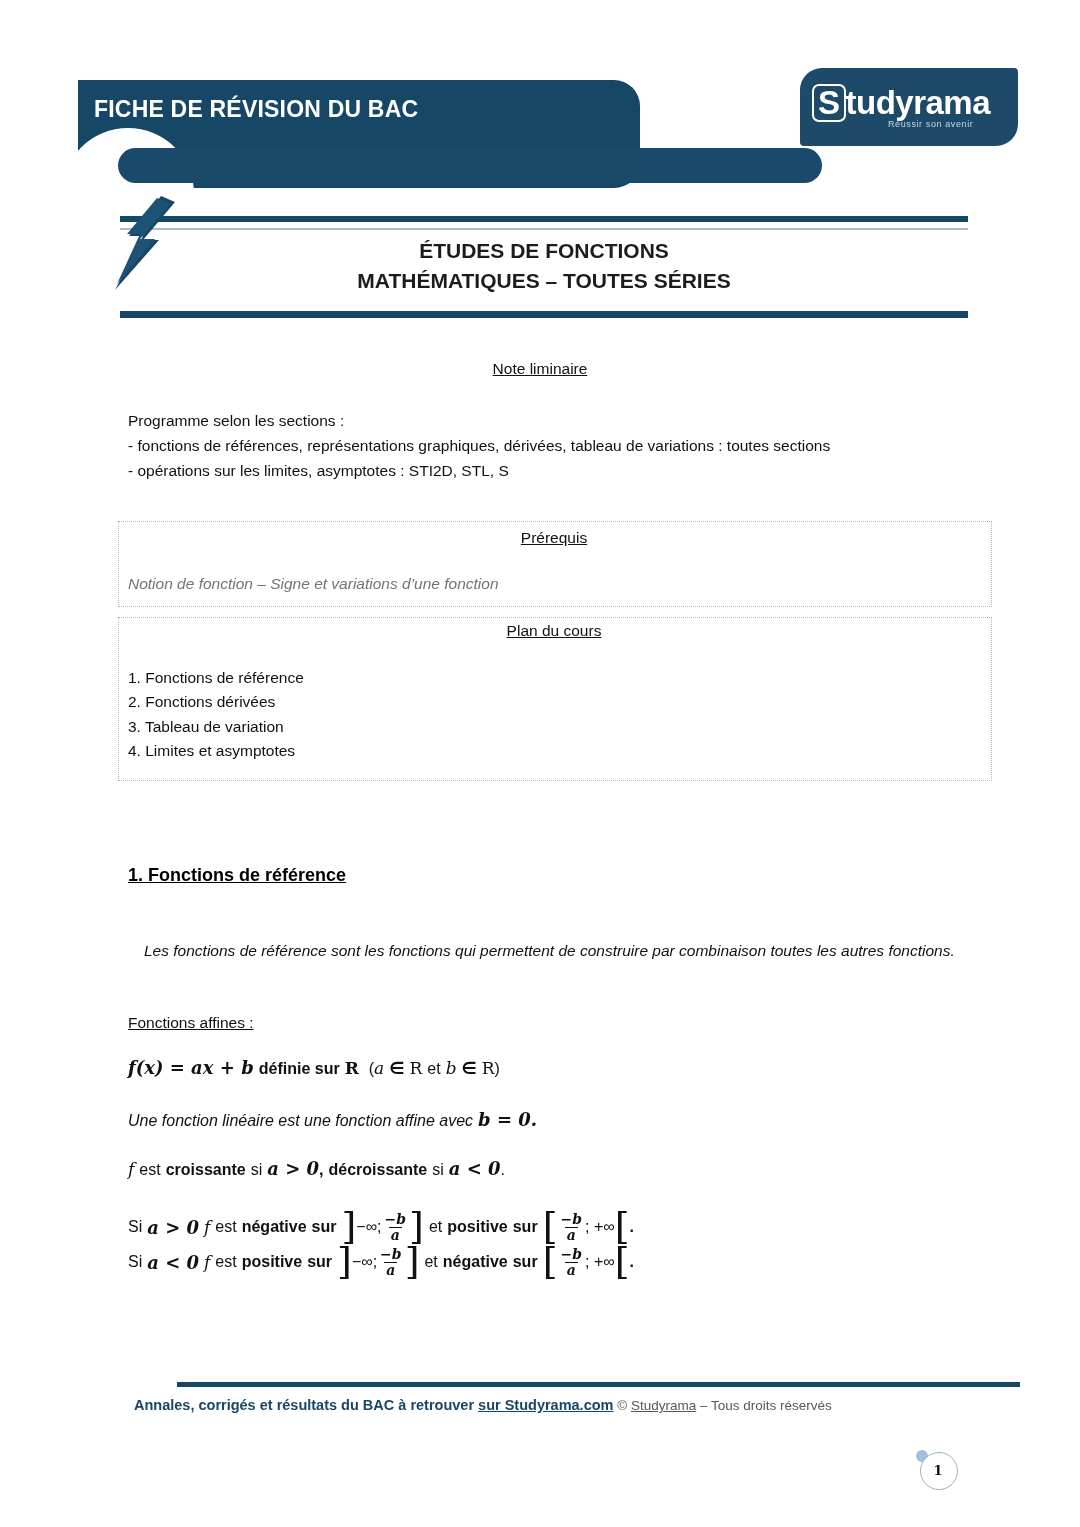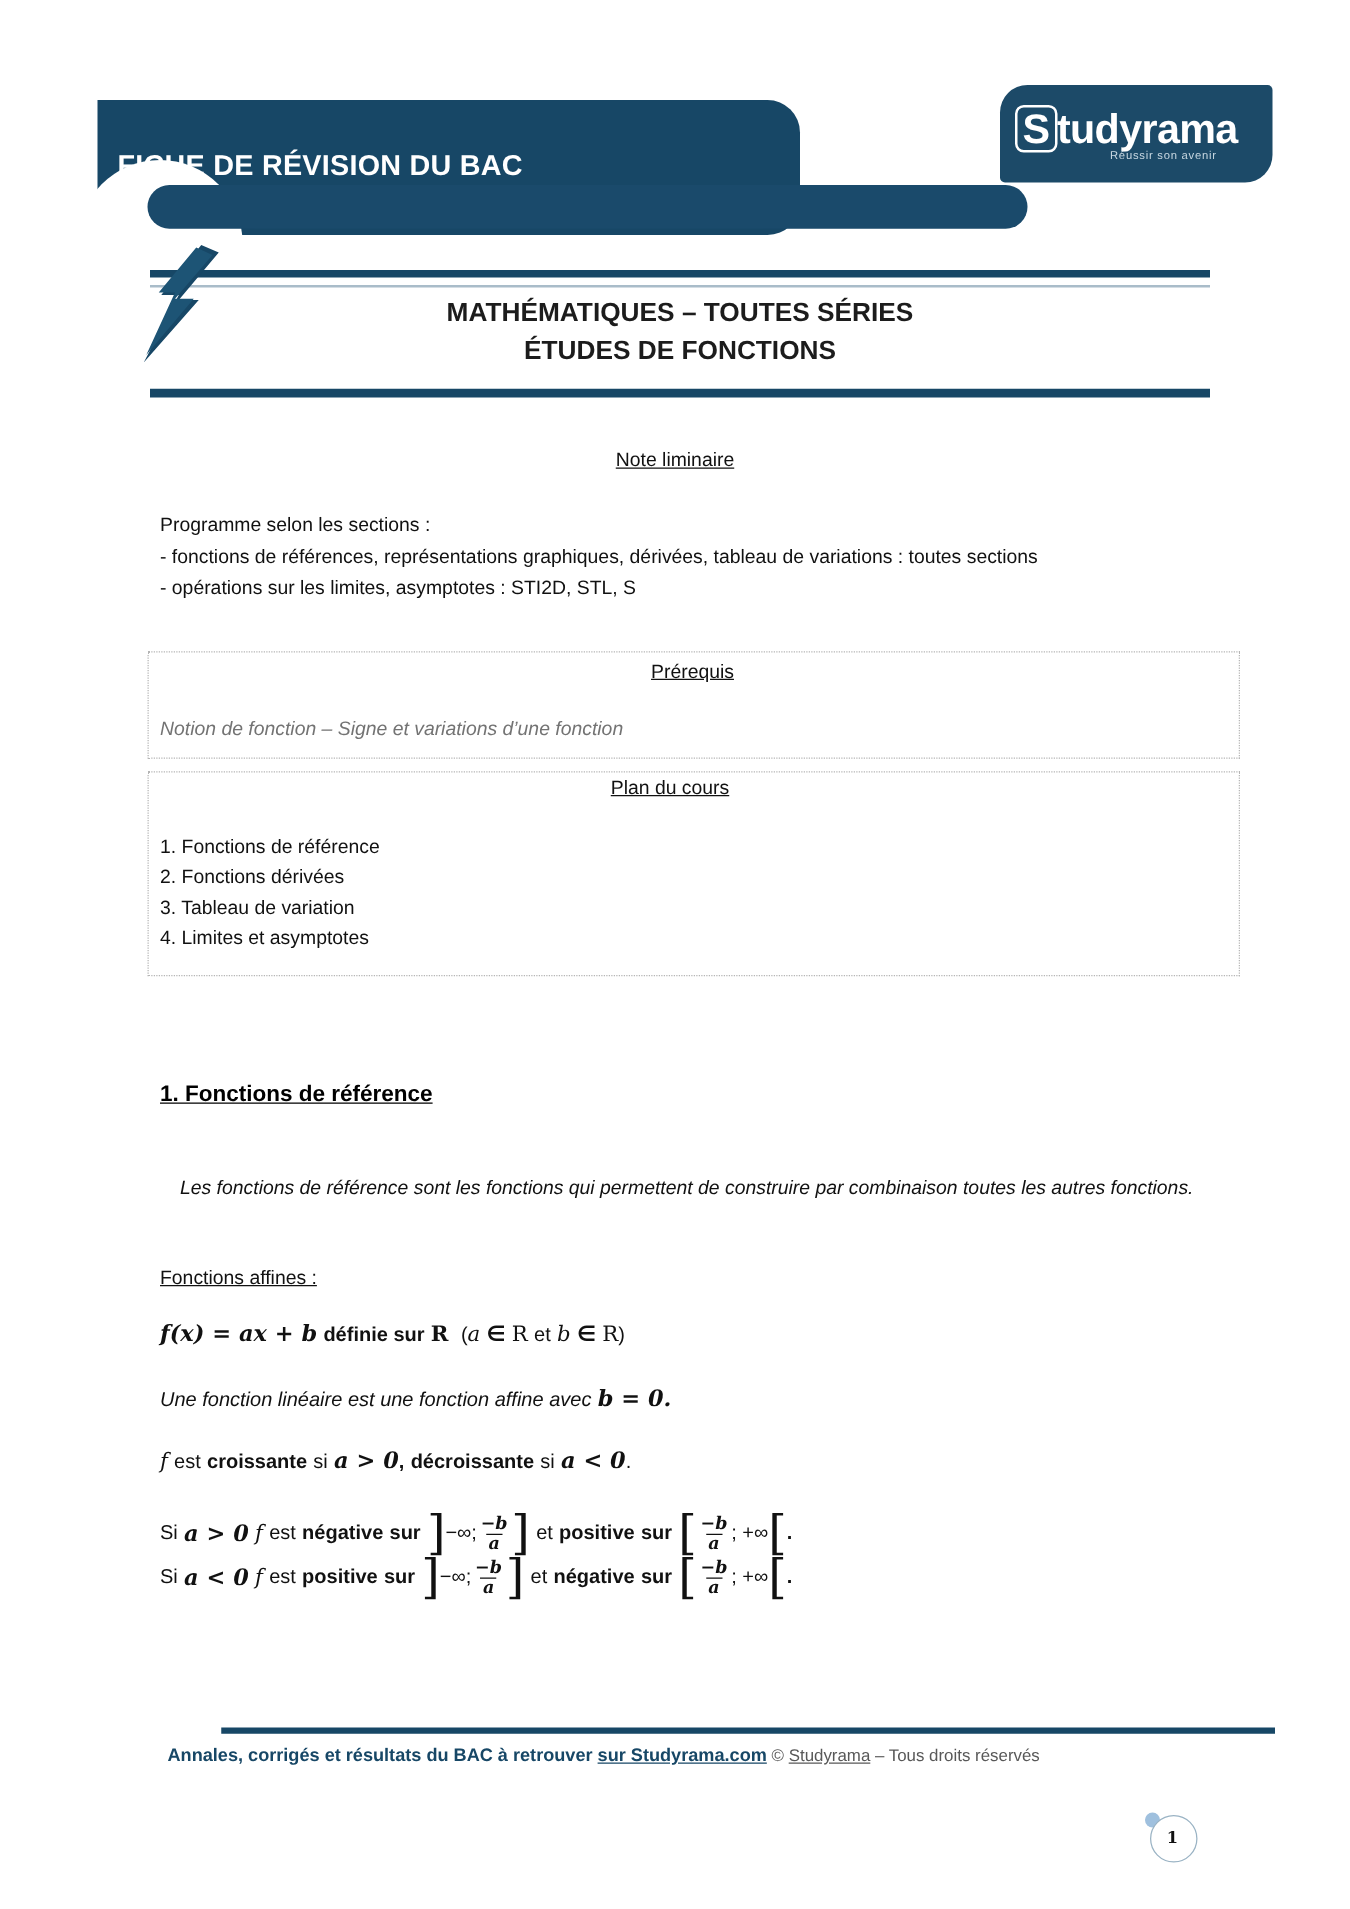--- a/index.html
+++ b/index.html
@@ -40,21 +40,20 @@
   }
   .banner-fiche-label {
     position: absolute;
     left: 94px;
     top: 96px;
     font-size: 23px;
     font-weight: bold;
     color: #ffffff;
     letter-spacing: 0.2px;
     white-space: nowrap;
-    margin-top: 23px;
   }
   
   .banner-notch {
     position: absolute;
     left: 62px;
     top: 128px;
     width: 132px;
     height: 132px;
     background: #ffffff;
     border-radius: 50%;
@@ -215,21 +214,21 @@
 
   .prerequis-title { left: 118px; top: 529px; width: 872px; }
   .prerequis-text {
     position: absolute;
     left: 128px;
     top: 575px;
     font-size: 15.5px;
     font-style: italic;
     color: #737373;
   }
-  .plan-title { left: 100px; top: 622px; width: 872px; }
+  .plan-title { left: 118px; top: 622px; width: 872px; }
   .plan-list {
     position: absolute;
     left: 128px;
     top: 666px;
     font-size: 15.5px;
     color: #111111;
     line-height: 1.57;
   }
 
   
@@ -400,22 +399,22 @@
 
   <div class="title-rule-top"></div>
   <div class="title-rule-thin"></div>
 
   <svg class="bolt" viewBox="0 0 70 104">
     <path d="M48 0 L16 40 L30 40 L2 94 L46 44 L30 44 L62 6 Z" fill="#174766"></path>
     <path d="M44 2 L14 38 L27 38 L4 88 L42 43 L27 43 L57 8 Z" fill="#1d5475"></path>
   </svg>
 
   <div class="course-title">
+    <div>ÉTUDES DE FONCTIONS</div>
     <div>MATHÉMATIQUES – TOUTES SÉRIES</div>
-    <div>ÉTUDES DE FONCTIONS</div>
   </div>
   <div class="title-rule-bottom"></div>
 
   <div class="note-heading"><span>Note liminaire</span></div>
 
   <div class="programme">
     <div>Programme selon les sections :</div>
     <div>- fonctions de références, représentations graphiques, dérivées, tableau de variations  : toutes sections</div>
     <div>- opérations sur les limites, asymptotes : STI2D, STL, S</div>
   </div>

